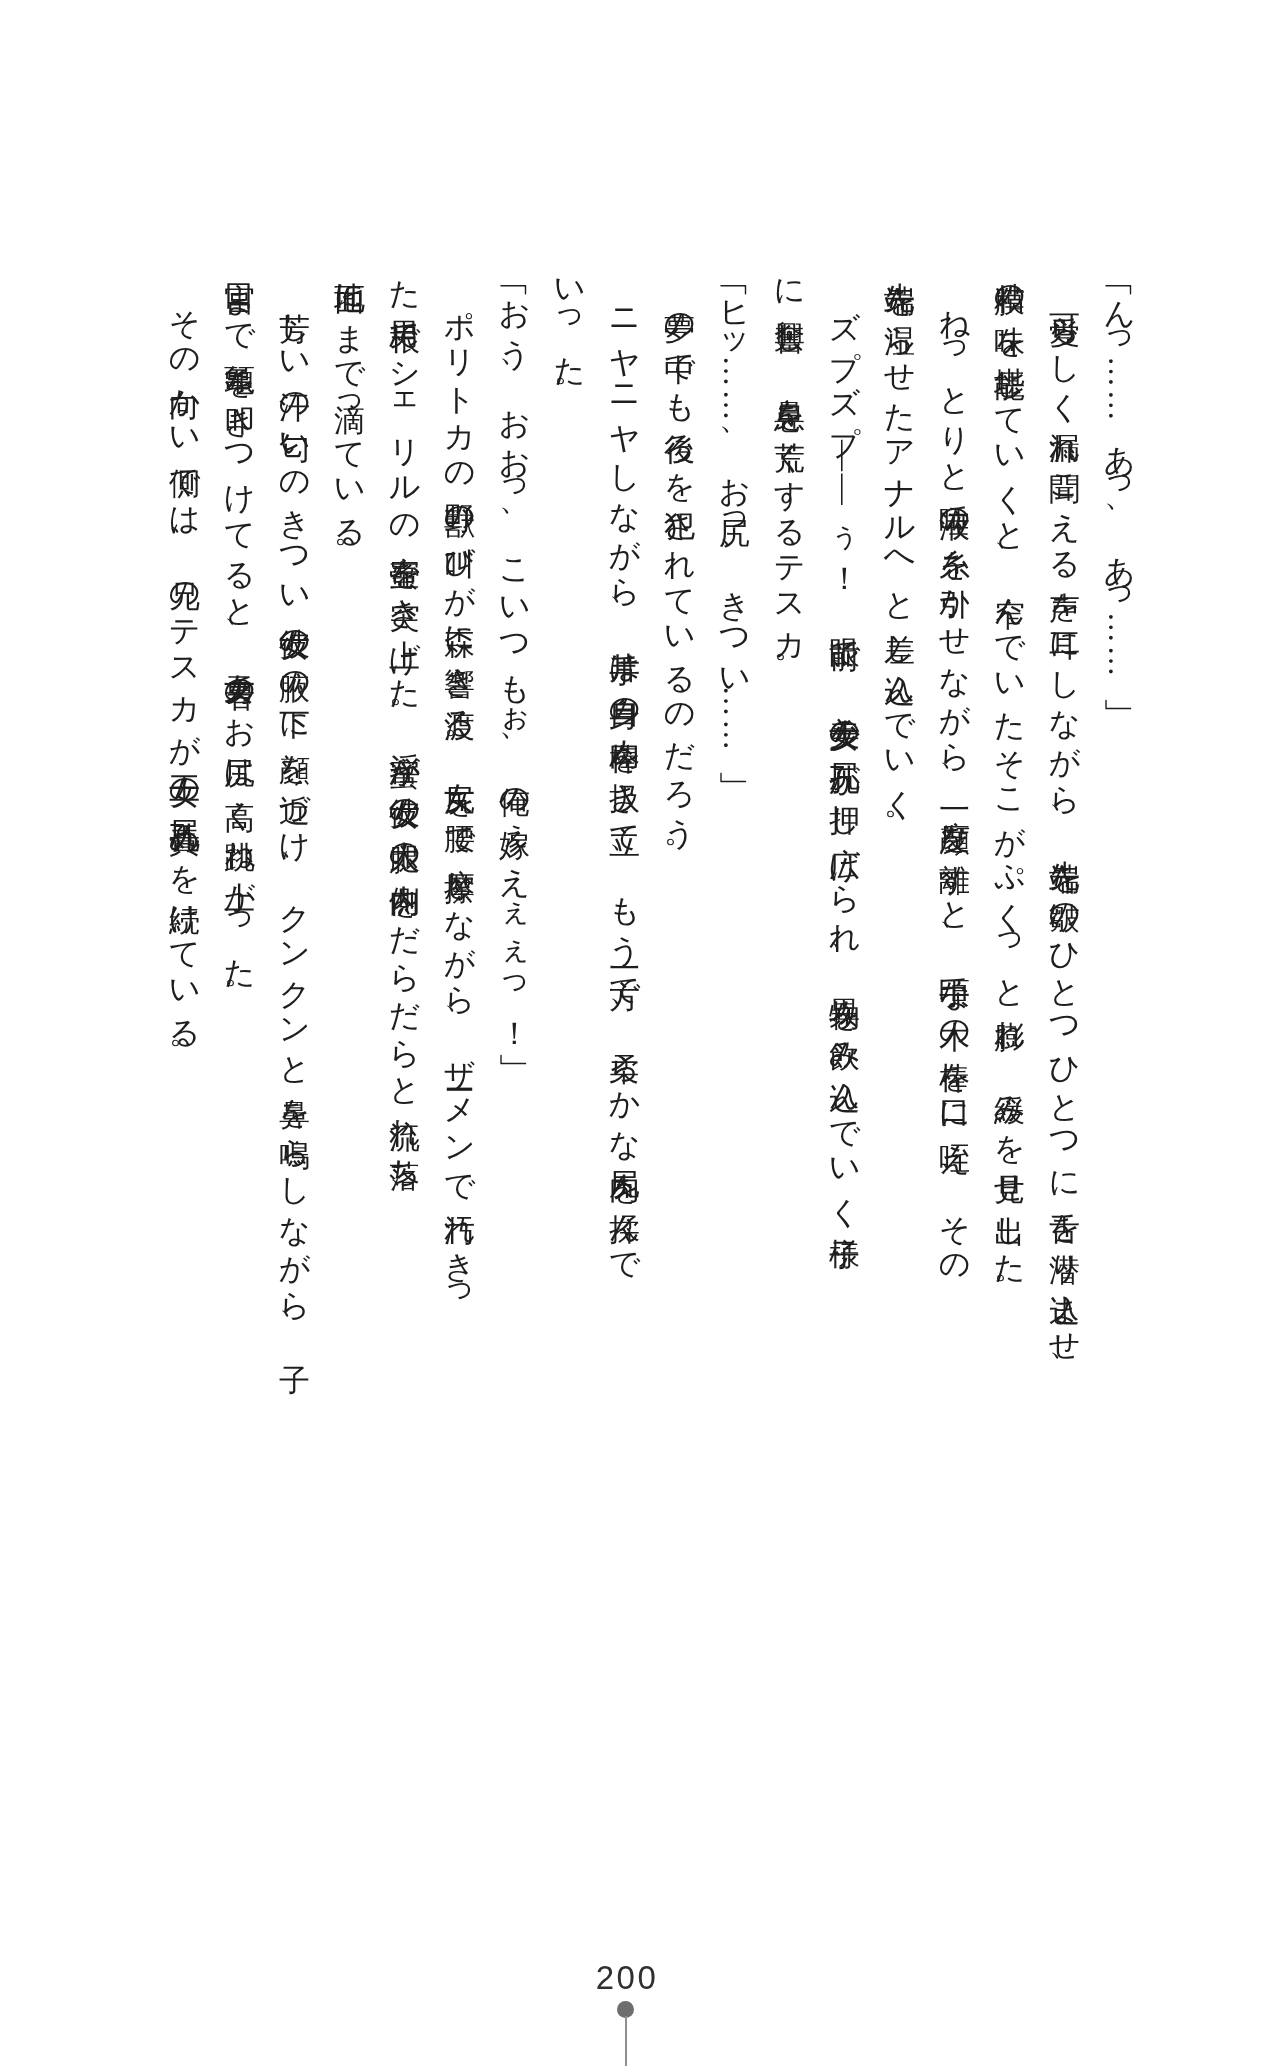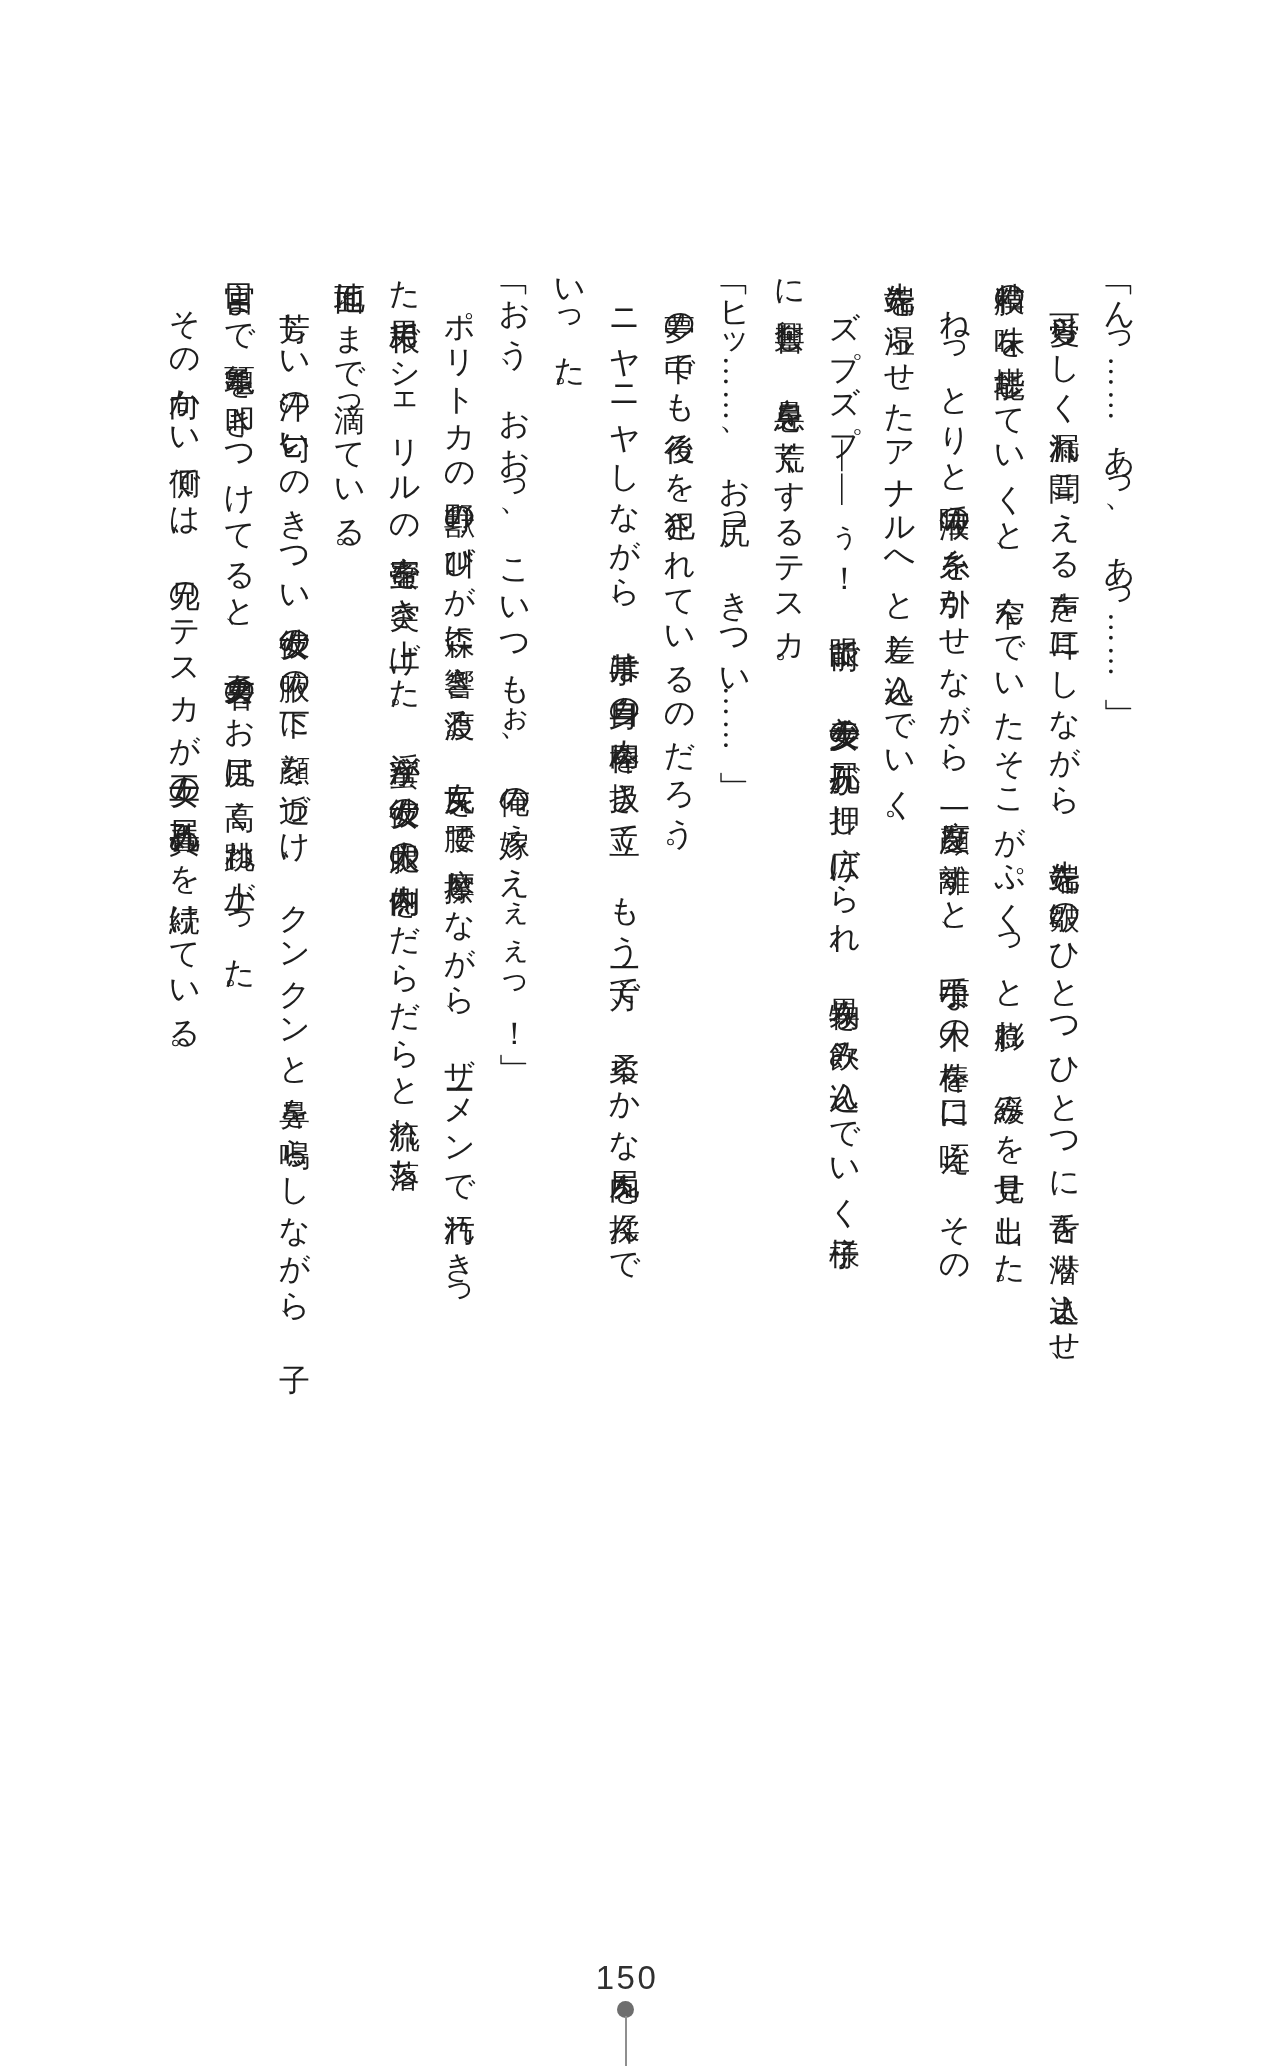--- a/index.html
+++ b/index.html
@@ -87,17 +87,17 @@
     <p class="line--continuation">いった。</p>
     <p class="line--dialogue">「おう、おおっ、こいつもぉ、俺の嫁ぇえぇぇっ！」</p>
     <p class="line--paragraph">ポリトカの野獣の叫びが森に響き渡る。女尻を腰で摩擦しながら、ザーメンで汚れきっ</p>
     <p class="line--continuation">た男根でシェリルの蜜壺を突き上げた。淫蜜が彼女の太腿の内側をだらだらと流れ落ち、</p>
     <p class="line--continuation">地面にまで滴っている。</p>
     <p class="line--paragraph">芳しい汗の匂いのきつい彼女の腋の下に顔を近づけ、クンクンと鼻を鳴らしながら、子</p>
     <p class="line--continuation">宮口まで亀頭を叩きつけてると、女勇者のお尻は高く跳ね上がった。</p>
     <p class="line--paragraph">その向かい側では、兄のテスカが王女の尻孔責めを続けている。</p>
   </div>
 
-  <div class="page-number">150</div>
+  <div class="page-number">200</div>
   <div class="footer-dot"></div>
   <div class="footer-stem"></div>
 
 </div>
 
 </body></html>

